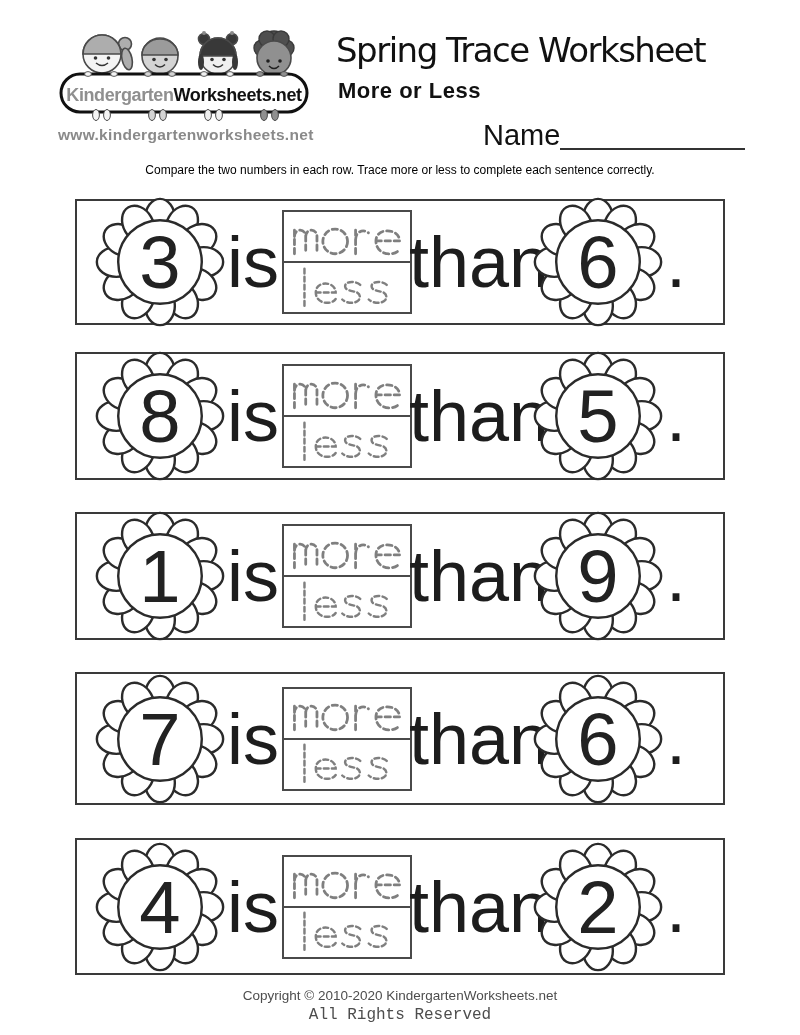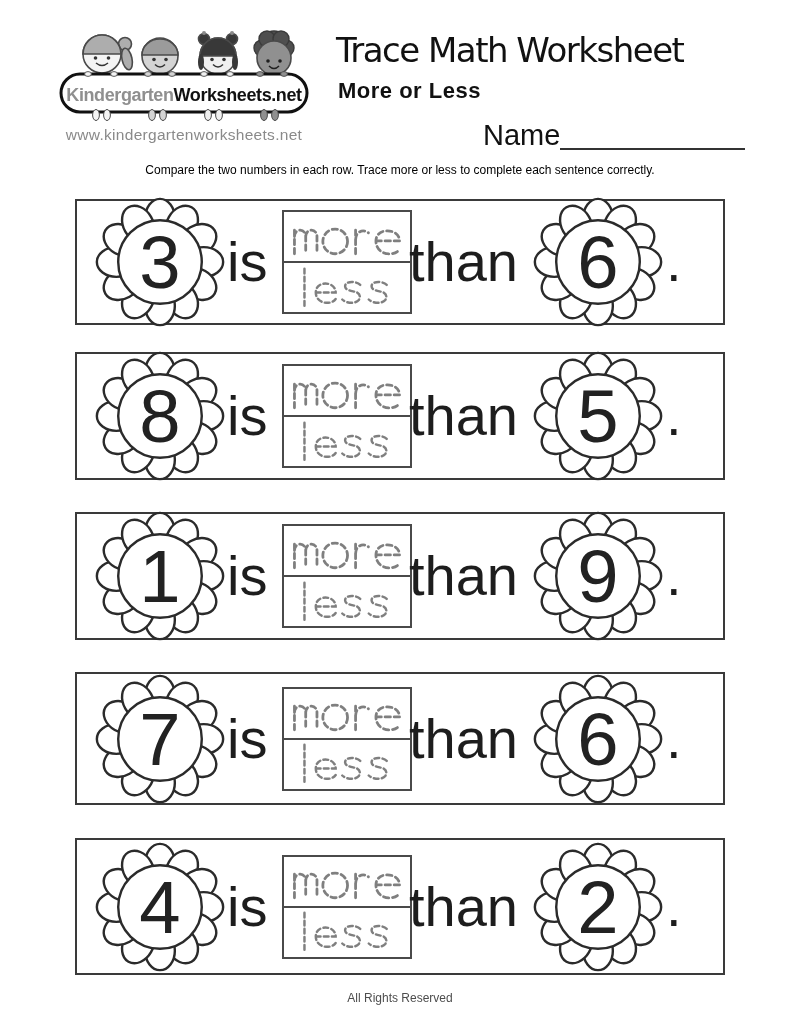--- a/index.html
+++ b/index.html
@@ -7,20 +7,21 @@
   .sheet {
     position:relative; width:800px; height:1035px; background:#fff;
     font-family:"Liberation Sans", sans-serif; color:#1a1a1a; overflow:hidden;
   }
   
   .logo { position:absolute; left:58px; top:14px; width:252px; }
   .logo svg { display:block; width:252px; height:110px; }
   .logo-url {
     margin-top:2px; text-align:center; font-size:15.5px; letter-spacing:.3px;
     color:#8a8a8a;
+    font-weight:bold;
   }
   
   .title {
     position:absolute; left:336px; top:30px; font-size:34px; letter-spacing:-1.5px;
     font-weight:400; color:#111; font-family:"DejaVu Sans", sans-serif;
   }
   .subtitle {
     position:absolute; left:338px; top:78px; font-size:22px; font-weight:bold;
     letter-spacing:.5px; color:#111;
   }
@@ -45,21 +46,21 @@
   .flower.right { left:456px; }
   .flower svg { display:block; width:130px; height:130px; }
   .petal-use { fill:#fff; stroke:#2b2b2b; stroke-width:2.6px; }
   .flower-center { fill:#fff; stroke:#2b2b2b; stroke-width:2.6px; }
   .flower-num {
     font-family:"Liberation Sans", sans-serif; font-size:80px; fill:#222;
     font-weight:400;
   }
   .rword {
     position:absolute; top:50%; transform:translateY(-50%); line-height:1;
-    font-size:56px; color:#1d1d1d; letter-spacing:0px; white-space:nowrap;
+    font-size:72px; color:#1d1d1d; letter-spacing:0px; white-space:nowrap;
   }
   .rword.is    { left:150px; }
   .rword.than  { left:332px; }
   .rword.period{ left:589px; }
   .trace-box {
     position:absolute; left:205px; top:50%; transform:translateY(-50%);
     width:130px; height:104px; border:2px solid #4a4a4a; background:#fff;
     display:flex; flex-direction:column;
   }
   .trace-half { flex:1; display:flex; align-items:center; justify-content:center; }
@@ -67,21 +68,21 @@
   .trace-svg { display:block; }
   .trace-svg.more { width:118px; height:auto; }
   .trace-svg.less { width:104px; height:auto; }
   .trace-stroke {
     fill:none; stroke:#7f7f7f; stroke-width:2.6; stroke-dasharray:5 3.5;
     stroke-linecap:round;
   }
   
   .footer { position:absolute; left:0; top:988px; width:100%; text-align:center; color:#4d4d4d; }
   .footer .line1 { font-size:13.5px; }
-  .footer .line2 { font-size:12px; margin-top:3px; }
+  .footer .line2 { font-size:16px; margin-top:3px;font-family:Liberation Mono, monospace; }
   .defs-holder { position:absolute; width:0; height:0; overflow:hidden; }
 </style>
 </head>
 <body>
 
 <svg class="defs-holder" aria-hidden="true">
   <defs>
     <ellipse id="petal" cx="70" cy="23" rx="16" ry="21"></ellipse>
   </defs>
 </svg>
@@ -160,21 +161,21 @@
         <ellipse cx="105" cy="101" rx="3.4" ry="5.5" fill="#d4d4d4"></ellipse>
         <ellipse cx="150" cy="101" rx="3.4" ry="5.5" fill="#f0f0f0"></ellipse>
         <ellipse cx="161" cy="101" rx="3.4" ry="5.5" fill="#f0f0f0"></ellipse>
         <ellipse cx="206" cy="101" rx="3.4" ry="5.5" fill="#909090"></ellipse>
         <ellipse cx="217" cy="101" rx="3.4" ry="5.5" fill="#909090"></ellipse>
       </g>
     </svg>
     <div class="logo-url">www.kindergartenworksheets.net</div>
   </div>
 
-  <div class="title">Trace Math Worksheet</div>
+  <div class="title">Spring Trace Worksheet</div>
   <div class="subtitle">More or Less</div>
 
   <div class="name-row">
     <span class="name-label">Name</span>
     <span class="name-line"></span>
   </div>
 
   <div class="instructions">Compare the two numbers in each row. Trace more or less to complete each sentence correctly.</div>
 
   <div class="row" style="top:199px;height:126px;">
@@ -501,16 +502,17 @@
             <use href="#petal" class="petal-use" transform="rotate(330 70 70)"></use>
         </g>
         <circle class="flower-center" cx="70" cy="70" r="45"></circle>
         <text class="flower-num" x="70" y="98" text-anchor="middle">2</text>
       </svg>
     </div>
     <span class="rword period">.</span>
   </div>
 
   <div class="footer">
+    <div class="line1">Copyright © 2010-2020 KindergartenWorksheets.net</div>
     <div class="line2">All Rights Reserved</div>
   </div>
 
 </div>
 
 </body></html>

